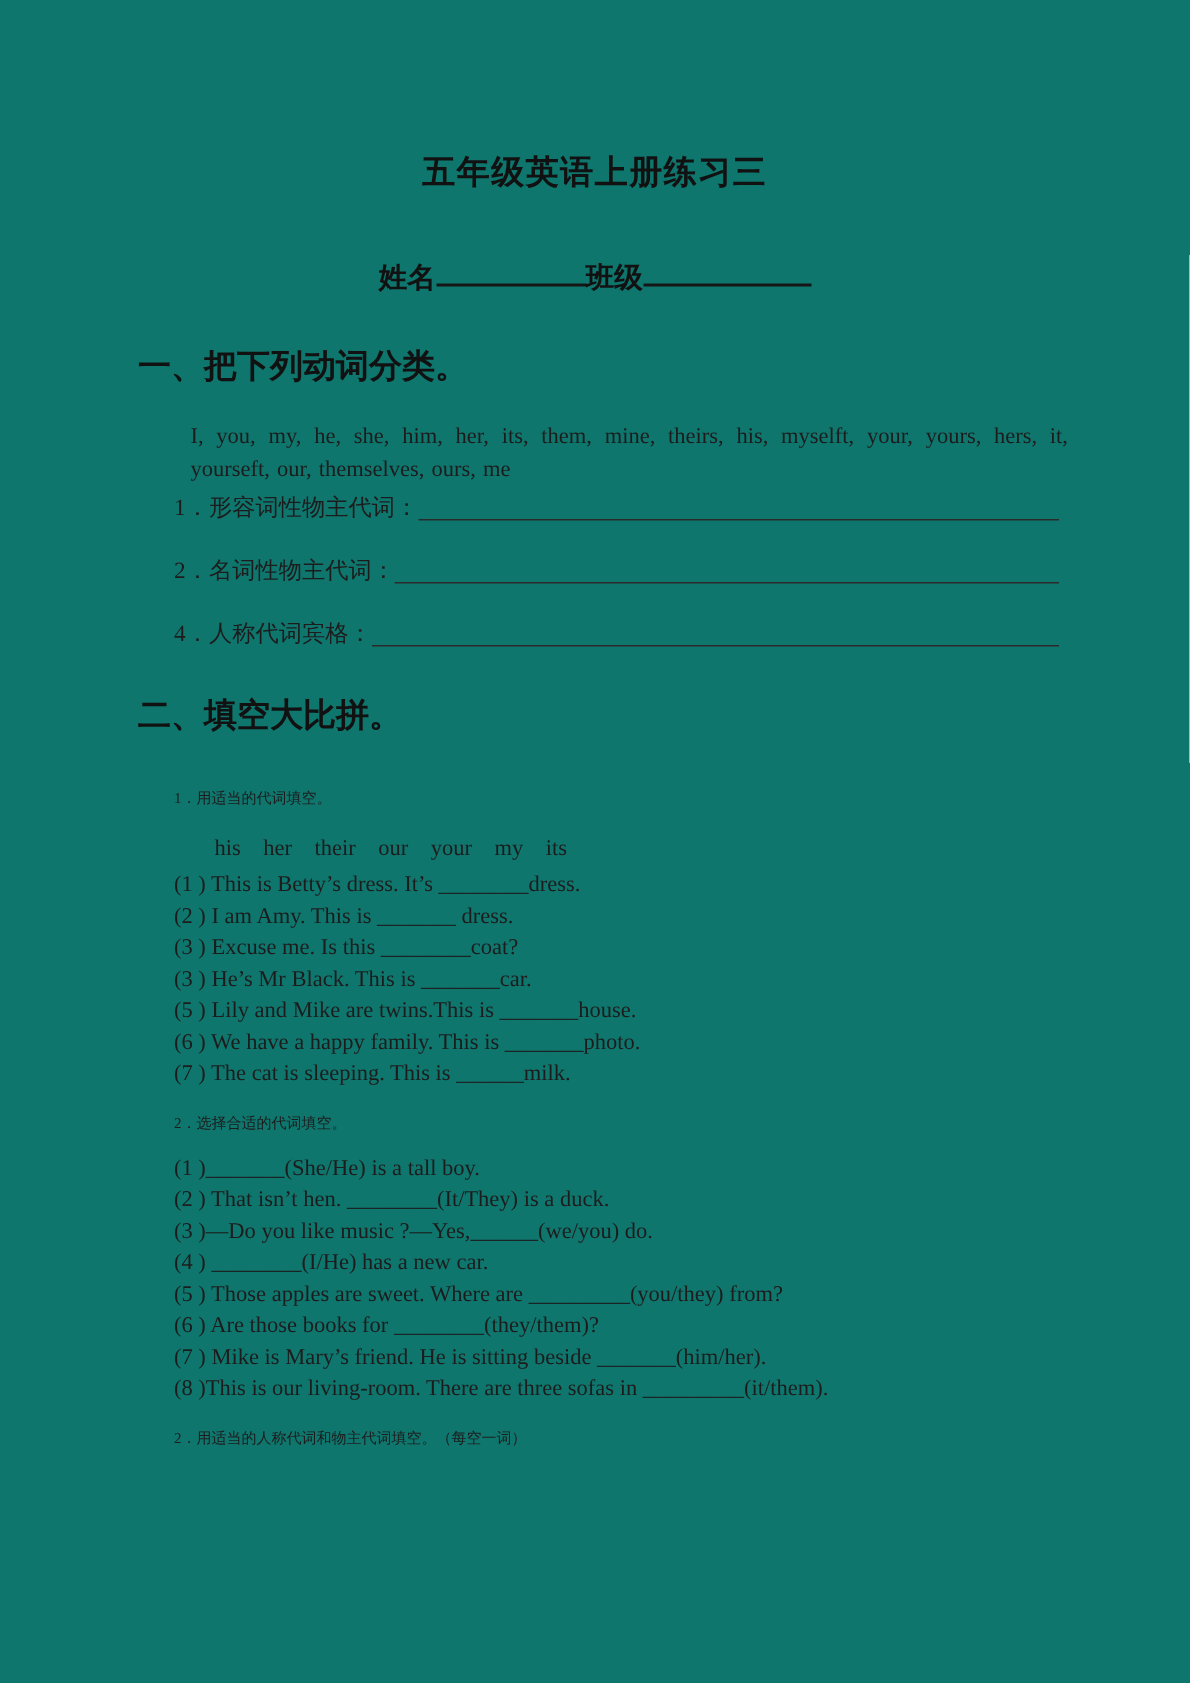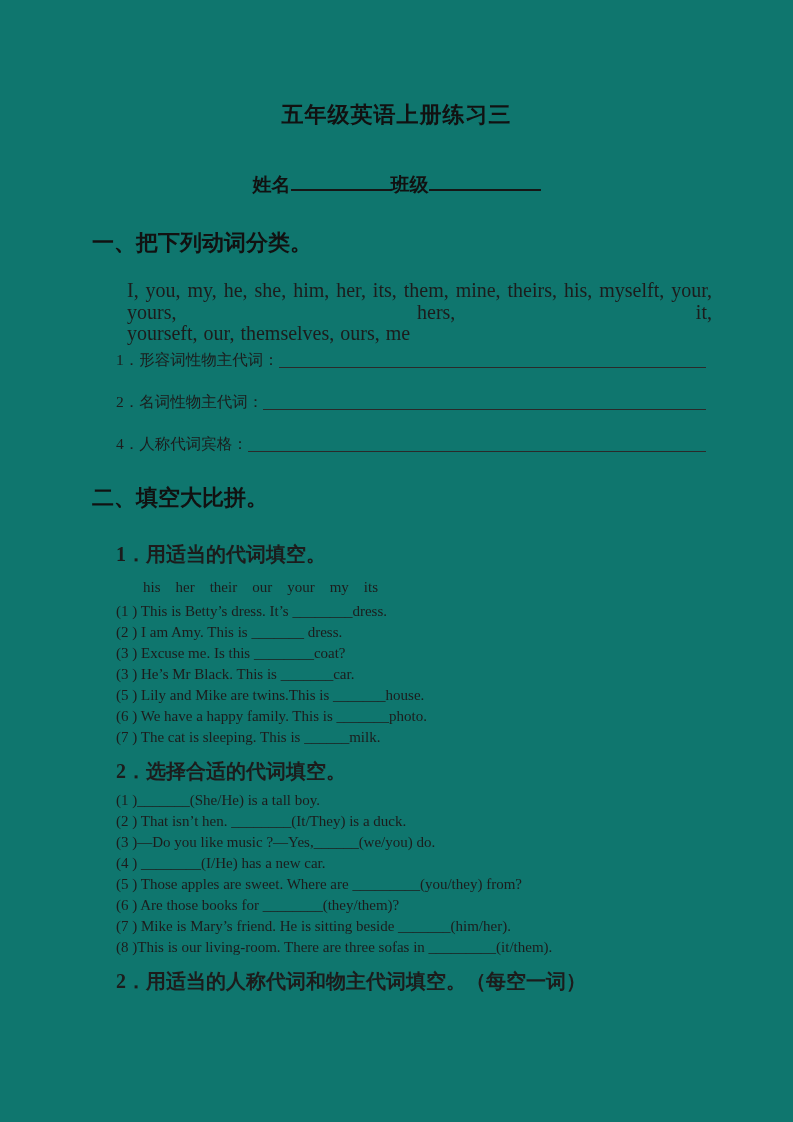--- a/index.html
+++ b/index.html
@@ -47,21 +47,21 @@
     font-size: 22px;
     line-height: 26px;
     color: #111;
   }
   .sec-head-1 { margin-top: 32px; }
   .sec-head-2 { margin-top: 28px; }
   .wordlist {
     margin-top: 24px;
     margin-left: 127px;
     width: 585px;
-    font-size: 20px;
+    font-size: 15px;
     line-height: 21.5px;
     word-spacing: 1px;
   }
   .wordlist .justify-line { text-align: justify; text-align-last: justify; }
   .cat-list { margin-top: 2px; }
   .cat-item {
     display: flex;
     align-items: flex-end;
     margin-left: 116px;
     width: 590px;
@@ -70,23 +70,22 @@
   }
   .cat-label { white-space: nowrap; font-size: 15.5px; }
   .fill-line {
     flex: 1;
     border-bottom: 1.4px solid #2a2a2a;
     margin-bottom: 5px;
     min-width: 40px;
   }
   .sub-title {
     margin-left: 116px;
-    font-size: 20px;
+    font-size: 10px;
     line-height: 22px;
-    font-weight: bold;
   }
   .sub-title-1 { margin-top: 32px; }
   .sub-title-2 { margin-top: 12px; }
   .sub-title-3 { margin-top: 12px; }
   .word-bank {
     margin-top: 12px;
     margin-left: 143px;
     line-height: 21px;
     white-space: pre;
   }

